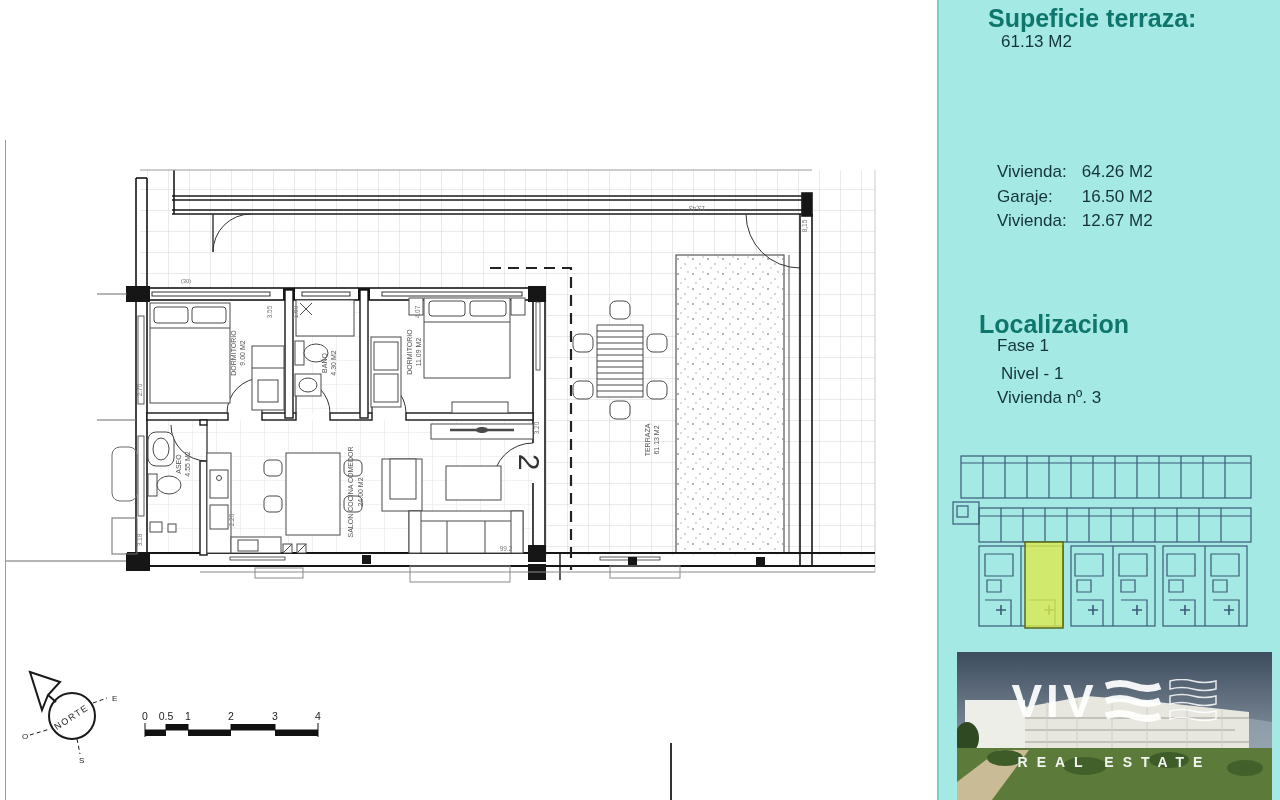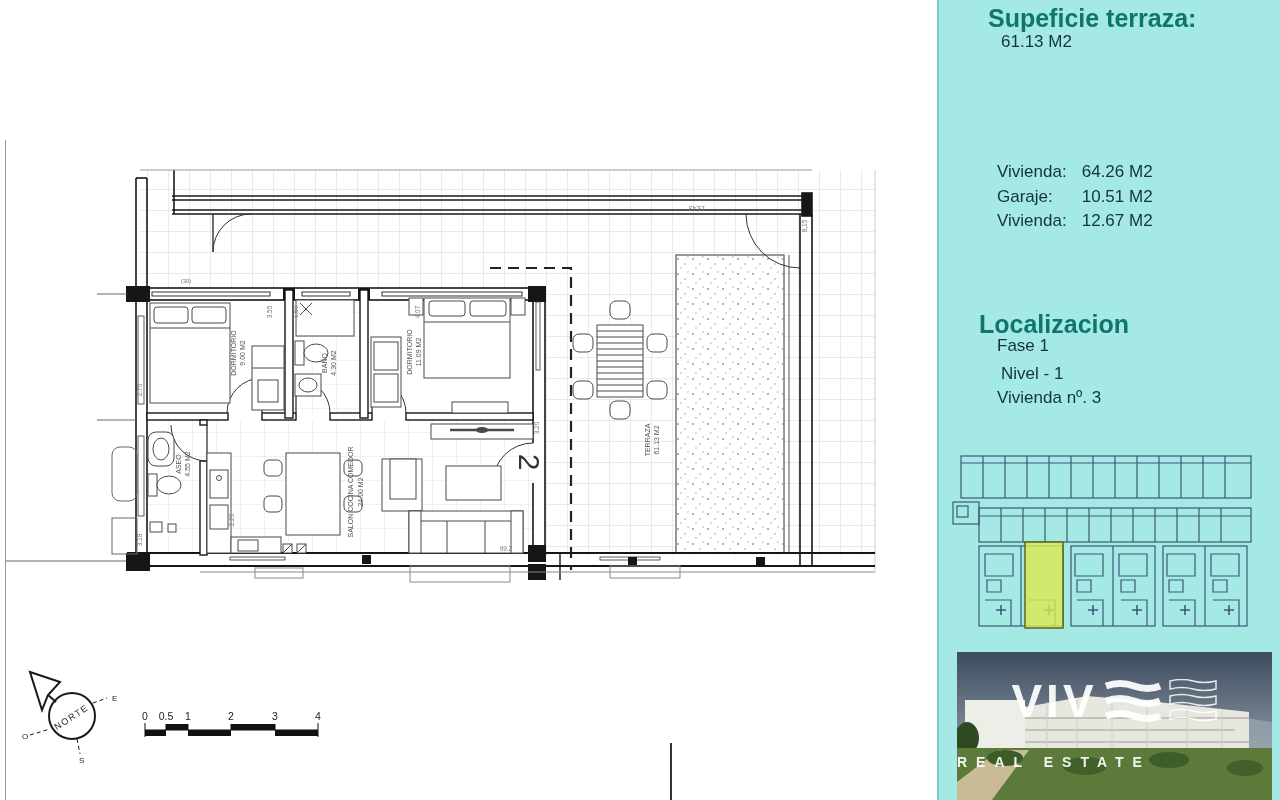--- a/index.html
+++ b/index.html
@@ -13,21 +13,21 @@
   .sb-val{position:absolute;font-size:17px;color:#14333b;white-space:nowrap;}
   .sb-row{position:absolute;font-size:17px;color:#14333b;white-space:nowrap;}
   .sb-row .lbl{display:inline-block;width:80px;}
   .siteplan{position:absolute;left:12px;top:450px;}
   
   .photo{position:absolute;left:18px;top:652px;width:315px;height:148px;overflow:hidden;background:#46566a;}
   .photo-logo{position:absolute;left:0;top:26px;width:100%;display:flex;justify-content:center;
               align-items:center;gap:6px;}
   .photo-logo .viv{font-size:46px;font-weight:700;color:rgba(255,255,255,.93);
                    letter-spacing:4px;line-height:1;}
-  .photo-tag{position:absolute;left:0;top:102px;width:100%;font-size:14px;
+  .photo-tag{position:absolute;left:0;top:102px;width:100%;text-align:center;font-size:14px;
              font-weight:700;color:rgba(255,255,255,.92);letter-spacing:9px;}
   
   .disclaimer{position:absolute;left:35px;top:786px;font-size:7.6px;color:#4a4a4a;
               letter-spacing:.3px;white-space:nowrap;}
   .divider{position:absolute;left:670px;top:743px;width:2px;height:57px;background:#333;}
   .page-border{position:absolute;left:5px;top:140px;width:1px;height:660px;background:#9a9a9a;}
 </style>
 </head>
 <body>
 
@@ -321,21 +321,21 @@
   <div class="sidebar">
     <div class="sb-title" style="left:49px;top:4px">Supeficie terraza:</div>
     <div class="sb-val" style="left:62px;top:32px">61.13 M2</div>
 
     <div class="sb-row" style="left:58px;top:162px">
       <span class="lbl">Vivienda:</span>
       <span>64.26 M2</span>
     </div>
     <div class="sb-row" style="left:58px;top:187px">
       <span class="lbl">Garaje:</span>
-      <span>10.51 M2</span>
+      <span>16.50 M2</span>
     </div>
     <div class="sb-row" style="left:58px;top:211px">
       <span class="lbl">Vivienda:</span>
       <span>12.67 M2</span>
     </div>
 
     <div class="sb-title" style="left:40px;top:310px">Localizacion</div>
     <div class="sb-row" style="left:58px;top:336px">Fase 1</div>
     <div class="sb-row" style="left:62px;top:364px">Nivel - 1</div>
     <div class="sb-row" style="left:58px;top:388px">Vivienda nº. 3</div>

